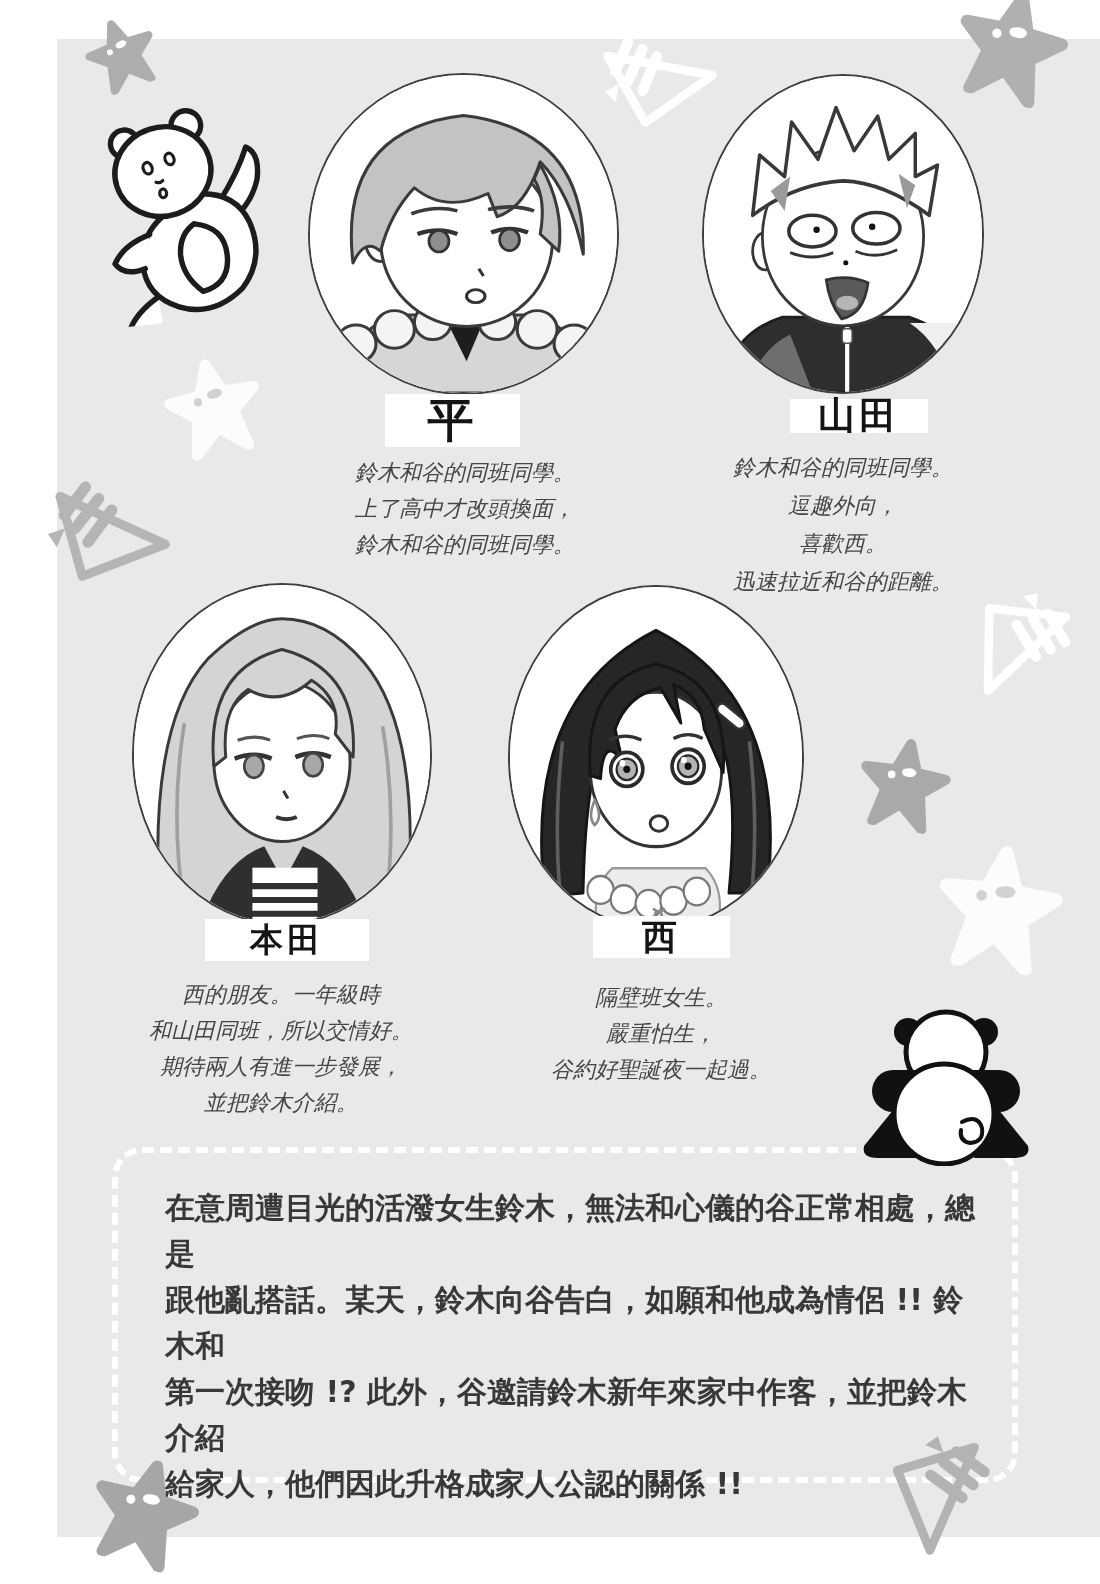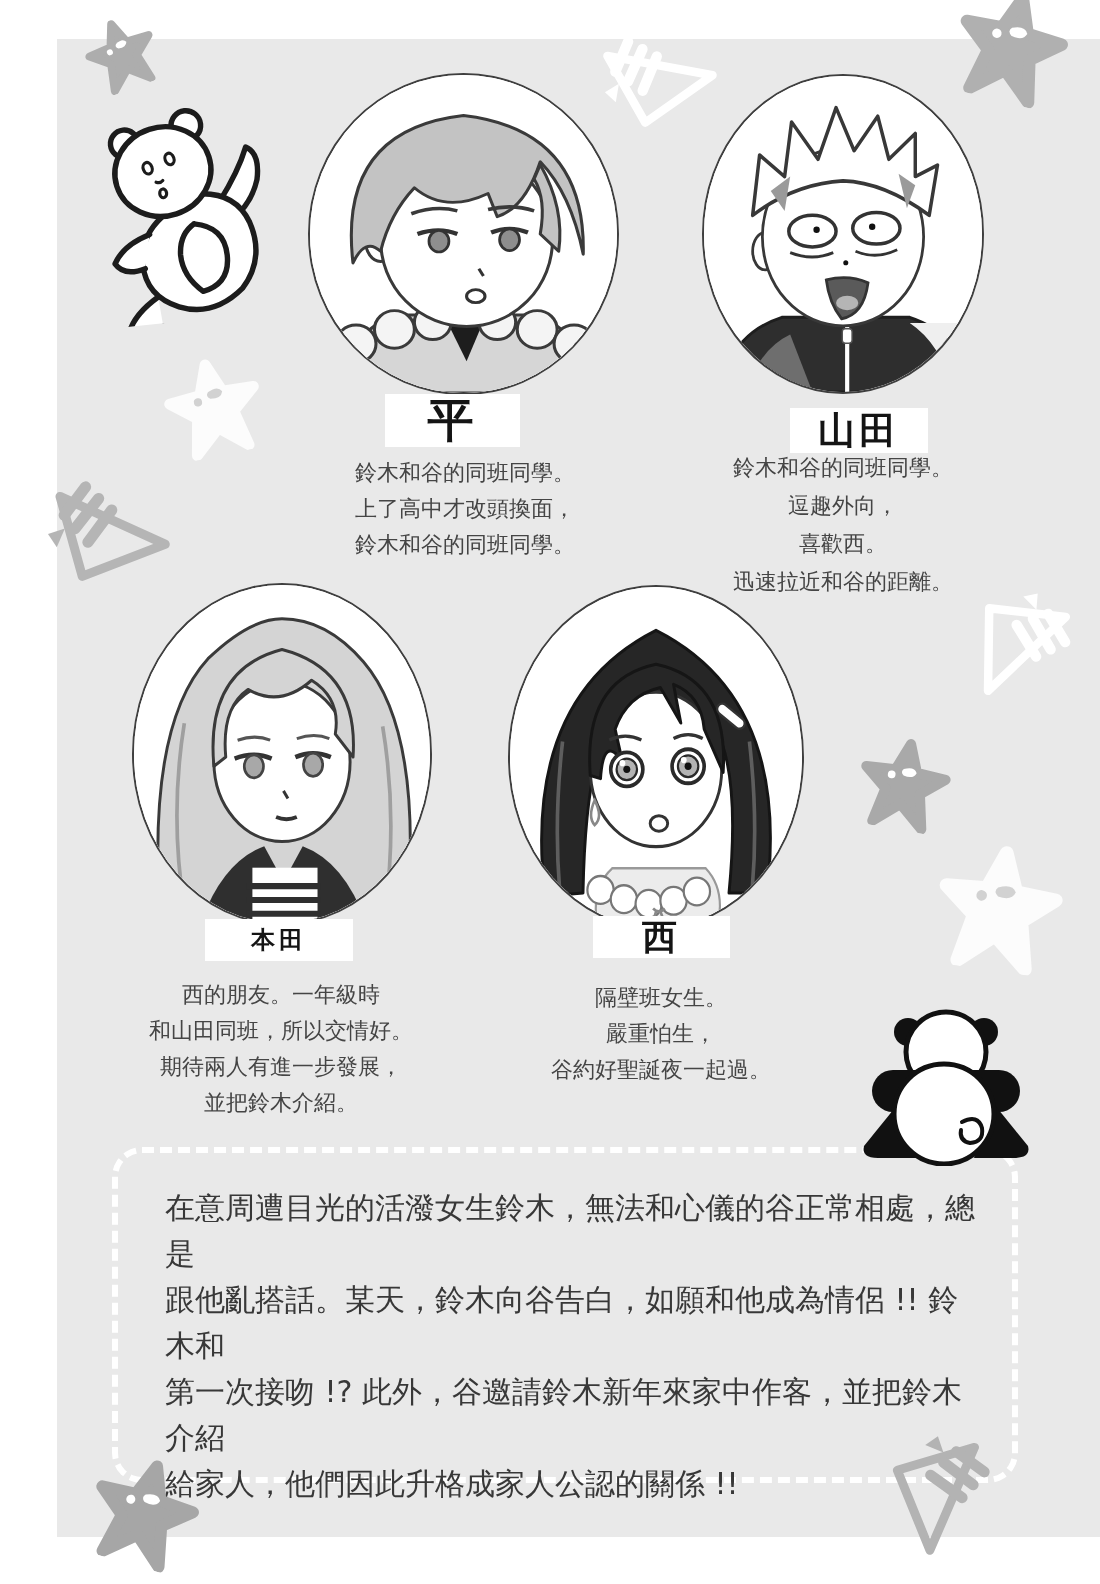--- a/index.html
+++ b/index.html
@@ -13,33 +13,33 @@
     position:absolute;border-radius:50%;background:#fff;border:2px solid #3f3f3f;
     overflow:hidden;z-index:2;
   }
   .portrait svg{width:100%;height:100%;display:block;}
   .name-label{
     position:absolute;background:#ffffff;color:#141414;font-weight:700;
     display:flex;align-items:center;justify-content:center;z-index:2;letter-spacing:4px;
   }
   .desc{
     position:absolute;width:360px;text-align:center;color:#454545;
-    font-size:22px;line-height:36px;z-index:2;
+    font-size:22px;line-height:36px;z-index:2;font-style:italic;
   }
   .summary-box{
     position:absolute;left:112px;top:1147px;width:906px;height:336px;box-sizing:border-box;
-    border:6px dashed #ffffff;border-radius:30px;z-index:1;
+    border:6px dashed #ffffff;border-radius:30px;z-index:1;font-weight:bold;
   }
   .summary-text{
     position:absolute;left:47px;top:32px;right:30px;color:#383838;
     font-size:30px;line-height:46px;z-index:1;
   }
   .lbl-taira{left:385px;top:394px;width:135px;height:53px;font-size:46px;}
-  .lbl-yamada{left:790px;top:399px;width:138px;height:45px;font-size:37px;margin-top:9px;}
-  .lbl-honda{left:205px;top:919px;width:148px;height:42px;font-size:24px;}
+  .lbl-yamada{left:790px;top:399px;width:138px;height:34px;font-size:37px;}
+  .lbl-honda{left:205px;top:919px;width:164px;height:42px;font-size:33px;}
   .lbl-nishi{left:593px;top:916px;width:137px;height:42px;font-size:35px;}
   .desc-taira{left:285px;top:455px;}
   .desc-yamada{left:663px;top:449px;line-height:38px;}
   .desc-honda{left:101px;top:977px;}
   .desc-nishi{left:481px;top:980px;}
   .por-taira{left:308px;top:73px;width:307px;height:318px;}
   .por-yamada{left:702px;top:74px;width:278px;height:316px;}
   .por-honda{left:132px;top:583px;width:296px;height:338px;}
   .por-nishi{left:508px;top:585px;width:292px;height:340px;}
 </style>

